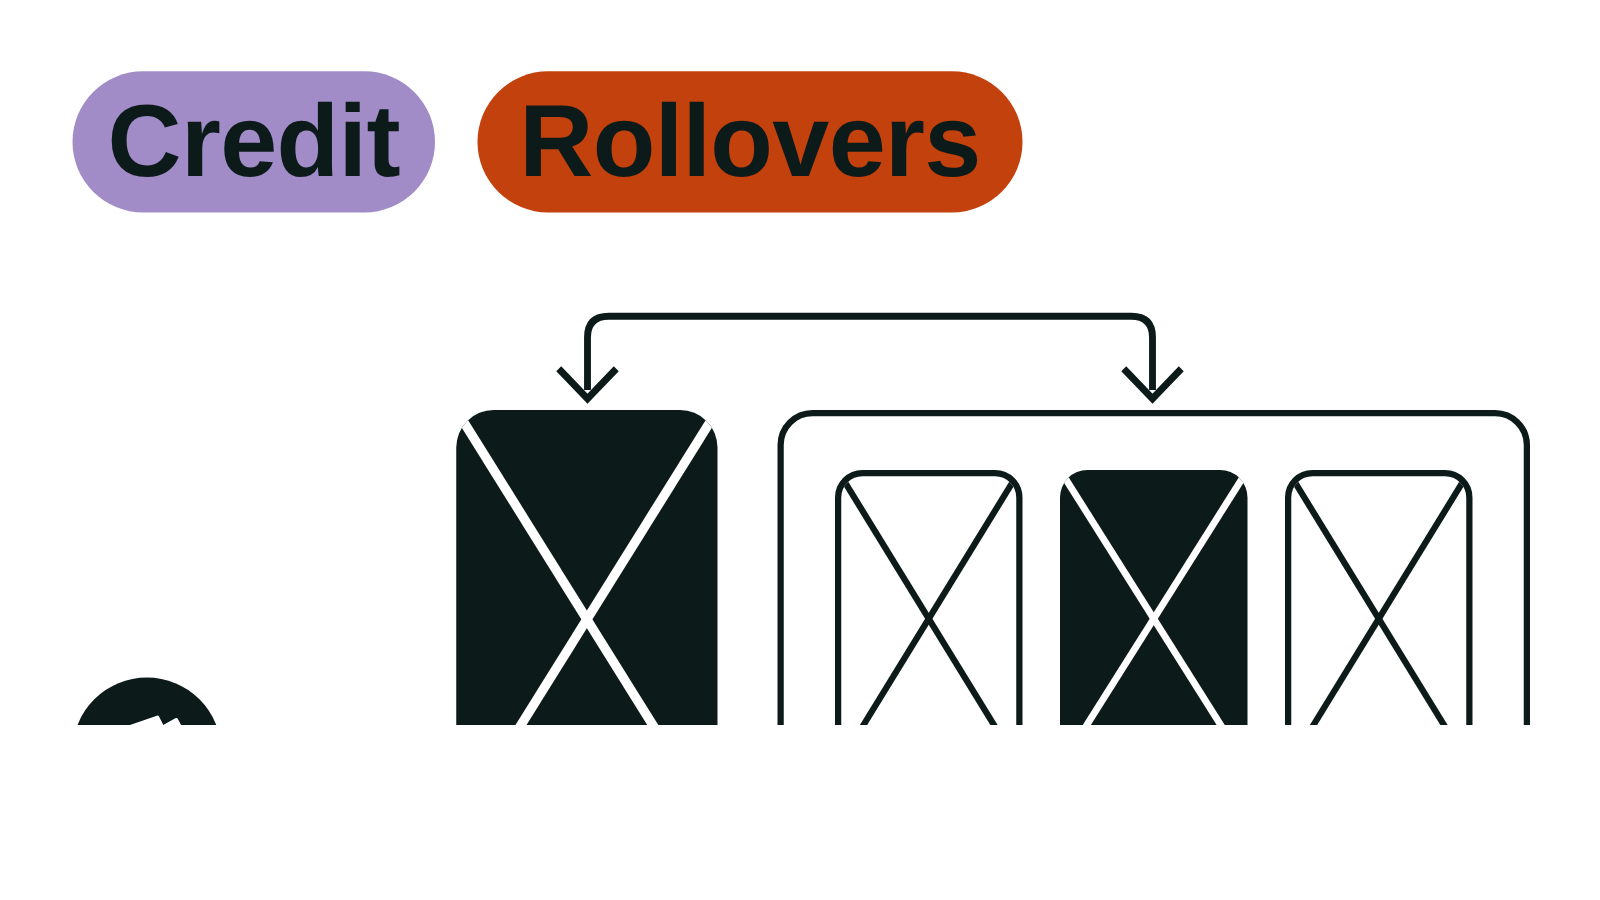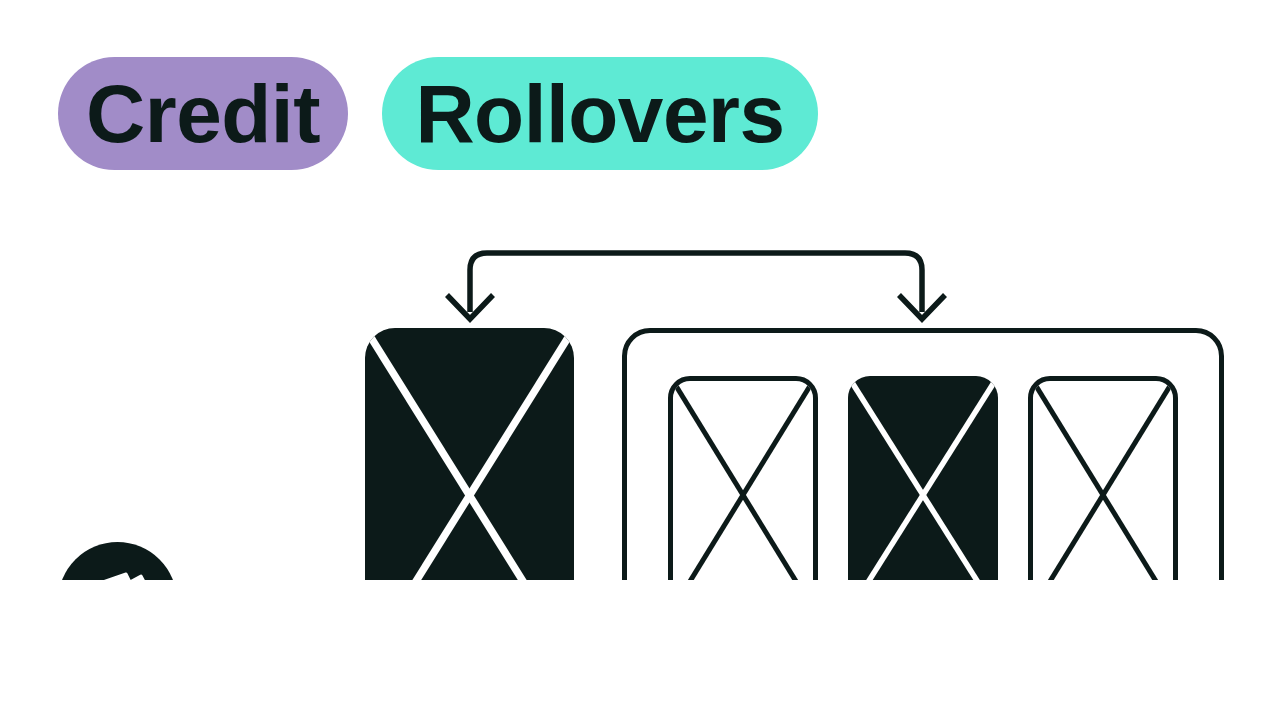--- a/index.html
+++ b/index.html
@@ -8,21 +8,21 @@
     background:#ffffff;
     font-family:"Liberation Sans","DejaVu Sans",sans-serif;
   }
   
   .badge{
     position:absolute;top:57px;height:113px;border-radius:57px;
     display:flex;align-items:center;justify-content:center;
     font-size:82px;font-weight:600;letter-spacing:-0.5px;color:#0c1a19;
   }
   .badge-credit{left:58px;width:290px;background:#a18cc8;}
-  .badge-rollovers{left:382px;width:436px;background:#5eead4;}
+  .badge-rollovers{left:382px;width:436px;background:#c2410c;}
 
   
   .connector{position:absolute;left:420px;top:240px;}
   .connector path, .connector polyline{
     fill:none;stroke:#0c1a19;stroke-width:5.5;stroke-linejoin:miter;stroke-linecap:butt;
   }
 
   
   .xsvg{position:absolute;inset:0;width:100%;height:100%;display:block;}
   .xsvg line{vector-effect:non-scaling-stroke;}

